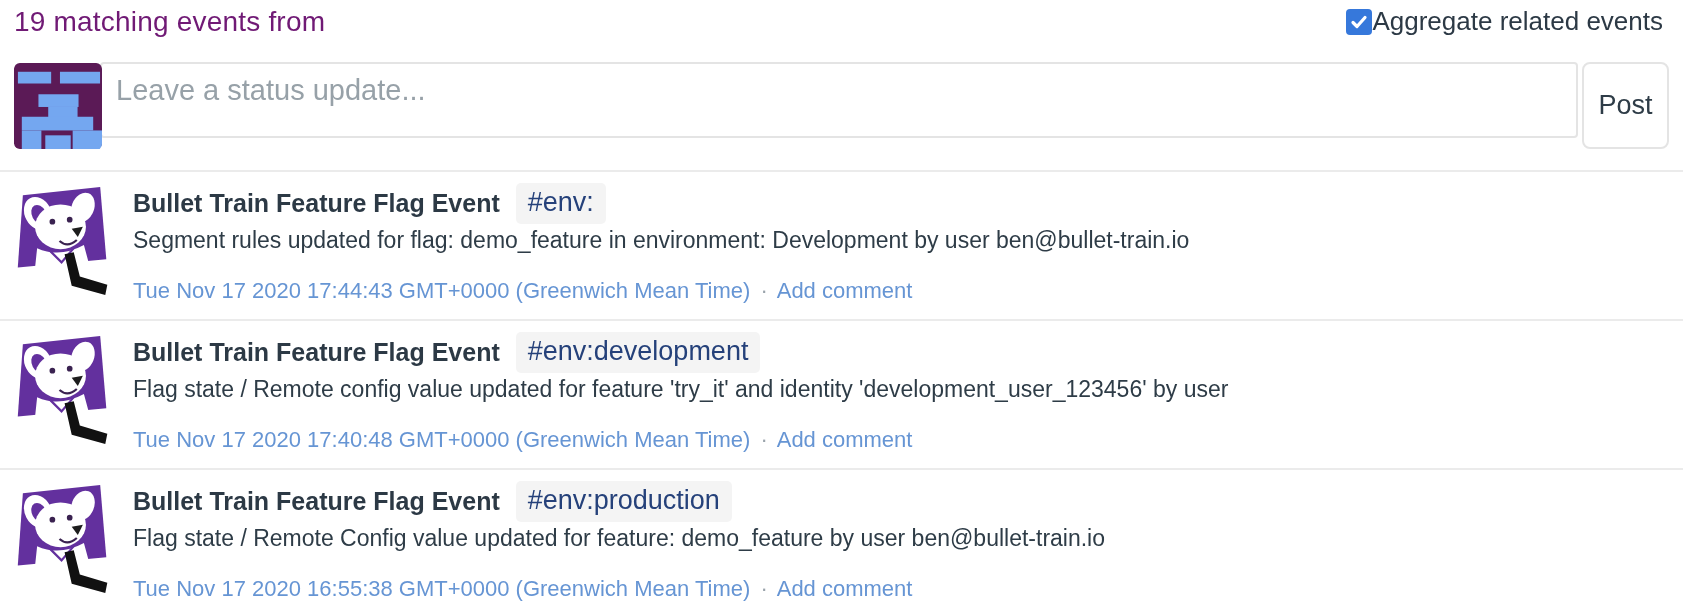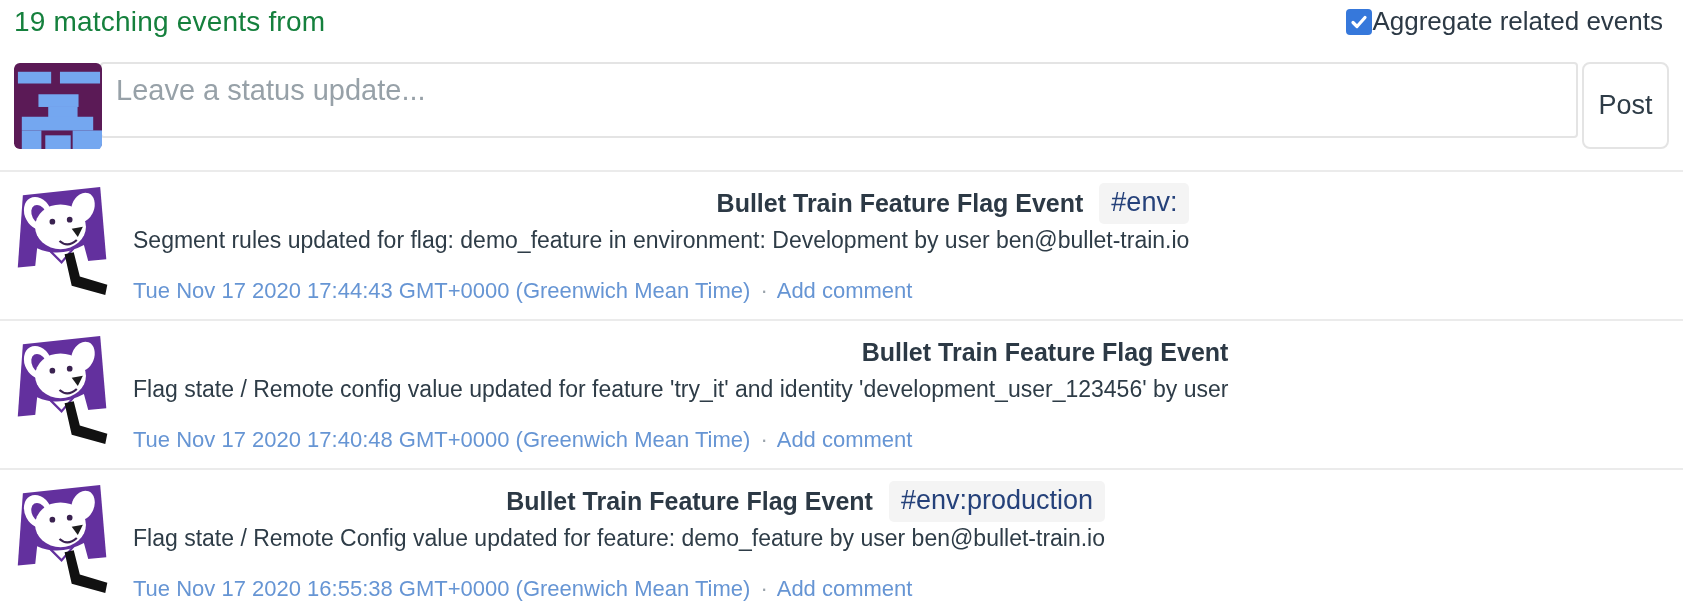--- a/index.html
+++ b/index.html
@@ -4,21 +4,21 @@
 <style>
   * { margin: 0; padding: 0; box-sizing: border-box; }
   html, body { width: 1683px; height: 606px; background: #fff; overflow: hidden; }
   body { font-family: "Liberation Sans", sans-serif; color: #2e3c47; }
 
   
   .header {
     display: flex; justify-content: space-between; align-items: flex-start;
     padding: 6px 20px 0 14px; height: 48px;
   }
-  .page-title { font-size: 28px; font-weight: 400; color: #15803d; letter-spacing: .2px; }
+  .page-title { font-size: 28px; font-weight: 400; color: #701a75; letter-spacing: .2px; }
   .aggregate { display: flex; align-items: center; cursor: pointer; text-align: center; }
   .checkbox {
     width: 26px; height: 26px; border-radius: 4px; background: #3678db;
     display: flex; align-items: center; justify-content: center; flex: 0 0 auto;
   }
   .checkbox svg { width: 18px; height: 18px; }
   .aggregate-label { font-size: 26px; color: #2c3945; }
 
   
   .composer { display: flex; align-items: stretch; margin: 14px 14px 0 14px; height: 87px; }
@@ -33,21 +33,21 @@
     width: 87px; height: 87px; margin-left: 4px; flex: 0 0 auto;
     background: #fff; border: 2px solid #e4e4e4; border-radius: 8px;
     font-family: "Liberation Sans", sans-serif; font-size: 27px; color: #2e3c47; cursor: pointer;
   }
 
   
   .events { margin-top: 21px; border-bottom: 2px solid #ebebeb; }
   .event { display: flex; align-items: flex-start; border-top: 2px solid #ebebeb; padding: 10px 14px 12px 8px; }
   .event-avatar { width: 103px; height: 117px; flex: 0 0 auto; margin-right: 22px; }
   .event-body { padding-top: 2px; min-width: 0; }
-  .event-title-row { display: flex; align-items: center; height: 38px; justify-content: flex-end; }
+  .event-title-row { display: flex; align-items: center; height: 38px; }
   .event-title { font-size: 25px; font-weight: 700; color: #2c3945; }
   .event-tag {
     margin-left: 16px; background: #f4f4f4; border-radius: 5px;
     padding: 4px 12px 6px; font-size: 27px; color: #25417a; cursor: pointer;
   }
   .event-desc { font-size: 23px; line-height: 33px; color: #2e3c47; margin-top: 2px; }
   .event-meta { font-size: 22px; line-height: 32px; margin-top: 18px; color: #6695d4; }
   .event-meta .ts { color: #6695d4; text-decoration: none; cursor: pointer; }
   .event-meta .dot { color: #9aa3ab; padding: 0 4px; }
   .event-meta .add-comment { color: #6695d4; text-decoration: none; cursor: pointer; }
@@ -127,20 +127,21 @@
       <polygon points="62,46 73,44 68,54" fill="#1d1d1d"></polygon>
       <path d="M50,58 Q58,65 67,57" stroke="#3a2250" stroke-width="2.2" fill="none"></path>
       <path d="M28,65 Q50,75 74,62 L84,99 Q54,112 24,103 Z" fill="#ffffff"></path>
       <path d="M40,67 L52,79 L64,65" stroke="#63309e" stroke-width="2.2" fill="none"></path>
       <ellipse cx="30" cy="97" rx="13" ry="15" fill="#ffffff"></ellipse>
       <path d="M55,71 L64,69 L70,93 L97,101 L95,111 L62,102 Z" fill="#111111"></path>
     </svg>
     <div class="event-body">
       <div class="event-title-row">
         <span class="event-title">Bullet Train Feature Flag Event</span>
+        <span class="event-tag">#env:development</span>
       </div>
       <div class="event-desc">Flag state / Remote config value updated for feature 'try_it' and identity 'development_user_123456' by user</div>
       <div class="event-meta">
         <a class="ts">Tue Nov 17 2020 17:40:48 GMT+0000 (Greenwich Mean Time)</a>
         <span class="dot">·</span>
         <a class="add-comment">Add comment</a>
       </div>
     </div>
   </div>
 

